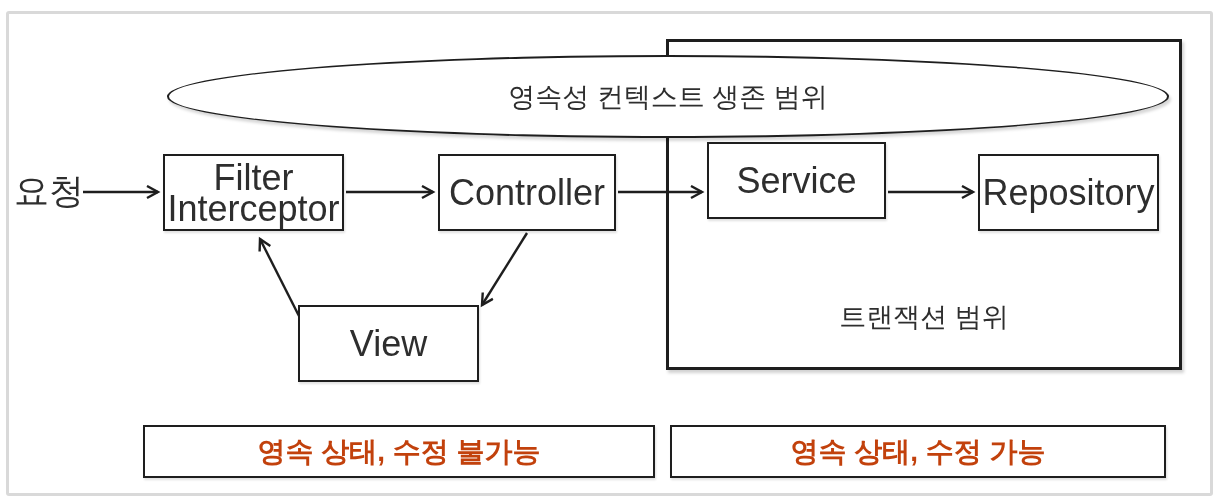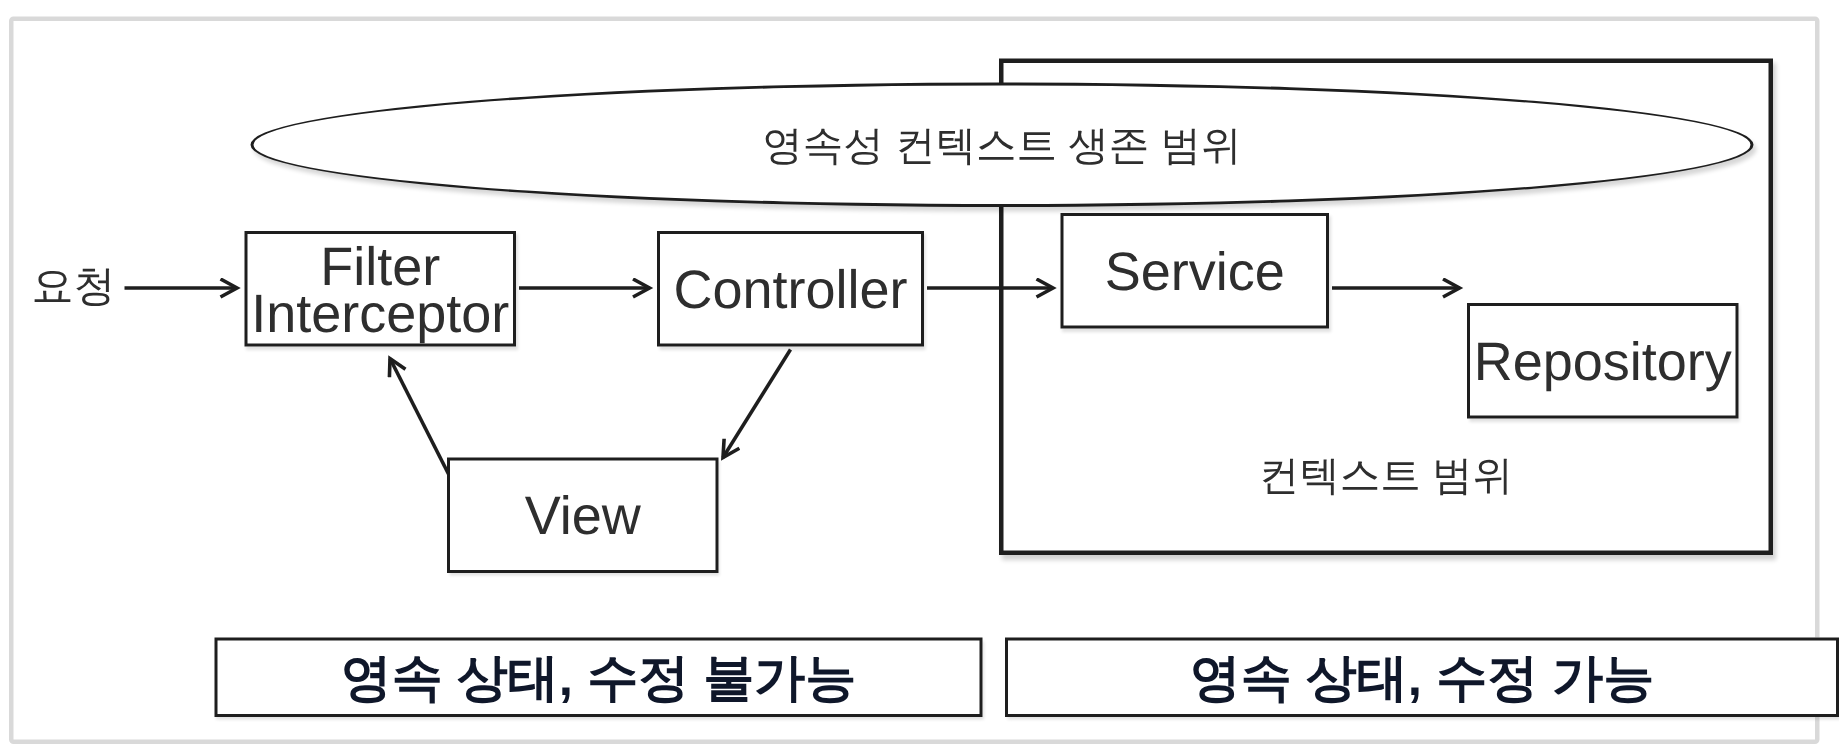--- a/index.html
+++ b/index.html
@@ -37,39 +37,39 @@
     position:absolute; height:77px;
     border:2.5px solid #1e1e1e; background:#ffffff;
     display:flex; align-items:center; justify-content:center;
     text-align:center; font-size:36px; line-height:31px; color:#2e2e2e;
     box-shadow:1px 2px 2px rgba(0,0,0,0.12);
     z-index:3; padding:0 10px;
   }
   .node-filter     { left:163px; top:154px; width:181px; }
   .node-controller { left:438px; top:154px; width:178px; }
   .node-service    { left:707px; top:142px; width:179px; }
-  .node-repository { left:978px; top:154px; width:181px;margin-top:48px; }
+  .node-repository { left:978px; top:154px; width:181px; }
   .node-view       { left:298px; top:281px; width:181px;margin-top:24px; }
 
   .req-label {
     position:absolute; left:14px; top:176px; width:70px;
-    text-align:center; font-size:28px; line-height:30px; color:#2e2e2e;
+    text-align:center; font-size:35px; line-height:30px; color:#2e2e2e;
     z-index:3;
   }
 
   .footer-box {
     position:absolute; top:425px; height:53px;
     border:2.5px solid #1e1e1e; background:#ffffff;
     display:flex; align-items:center; justify-content:center;
-    font-size:34px; font-weight:bold; color:#0f172a;
+    font-size:28px; font-weight:bold; color:#c2410c;
     box-shadow:1px 2px 2px rgba(0,0,0,0.12);
     z-index:3;
   }
   .footer-left  { left:143px; width:512px; }
-  .footer-right { left:670px; width:556px;text-align:right; }
+  .footer-right { left:670px; width:496px;text-align:right; }
 
   .arrows {
     position:absolute; left:0; top:0; width:1226px; height:504px;
     z-index:5; pointer-events:none;
   }
 </style>
 </head>
 <body>
 
 <div class="canvas">
@@ -97,21 +97,21 @@
   </div>
 
   <div class="node node-repository">
     <span>Repository</span>
   </div>
 
   <div class="node node-view">
     <span>View</span>
   </div>
 
-  <div class="tx-label">컨텍스트 범위</div>
+  <div class="tx-label">트랜잭션 범위</div>
 
   <div class="footer-box footer-left">
     <span>영속 상태, 수정 불가능</span>
   </div>
 
   <div class="footer-box footer-right">
     <span>영속 상태, 수정 가능</span>
   </div>
 
   <svg class="arrows" viewBox="0 0 1226 504" xmlns="http://www.w3.org/2000/svg">

